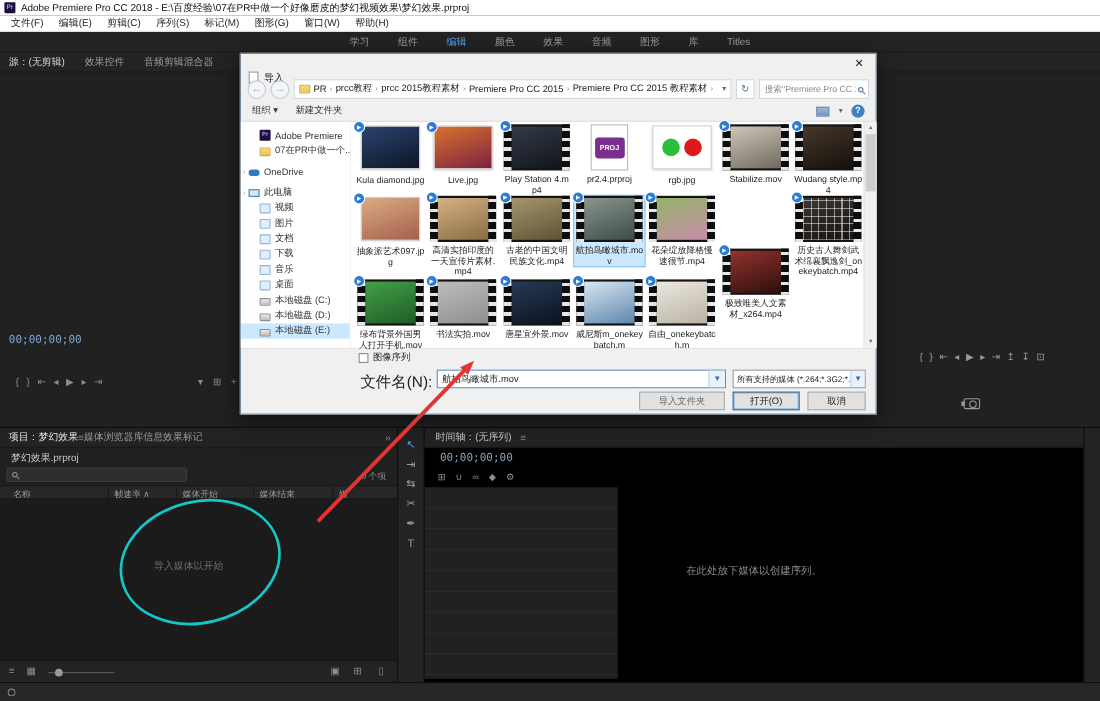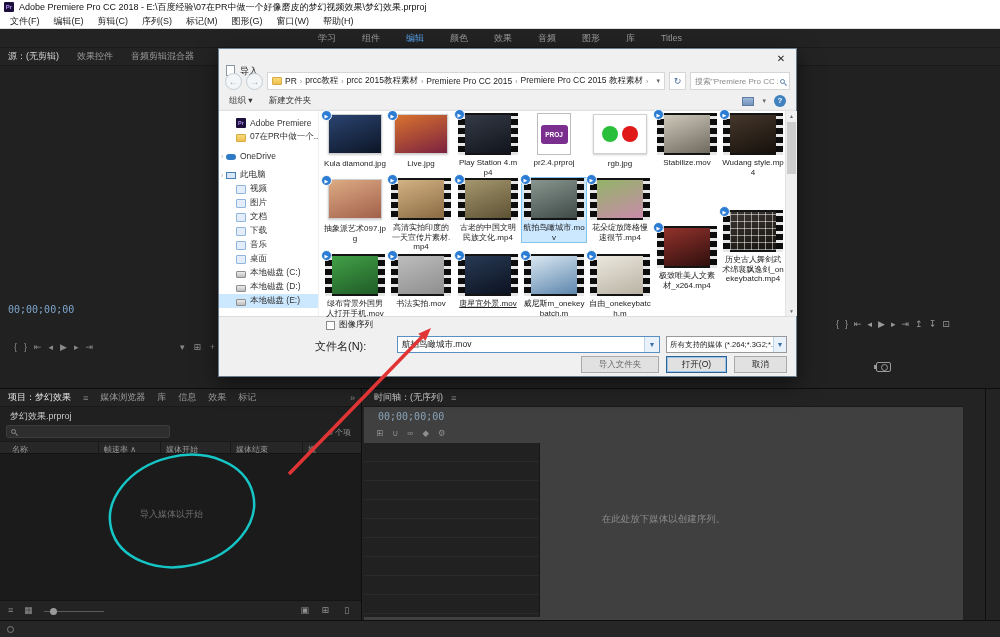--- a/index.html
+++ b/index.html
@@ -24,21 +24,21 @@
   .src-transport{position:absolute;left:14px;top:294px;display:flex;gap:7px;color:#8b8b8b;font-size:9px}
   .src-cluster{position:absolute;left:180px;top:294px;display:flex;gap:9px;color:#8b8b8b;font-size:9px}
   .prog-transport{position:absolute;left:836px;top:271px;display:flex;gap:6px;color:#9a9a9a;font-size:9px}
   .cam{position:absolute;left:876px;top:314px;width:15px;height:10px;border:1px solid #9a9a9a;border-radius:2px}
   .cam::after{content:"";position:absolute;left:4px;top:1px;width:5px;height:5px;border:1px solid #9a9a9a;border-radius:50%}
   .cam::before{content:"";position:absolute;left:-3px;top:2px;width:3px;height:4px;background:#9a9a9a}
 
   
   .lower{position:absolute;left:0;top:388px;width:100%;height:232px;border-top:1px solid #0e0e0e}
   .project{position:absolute;left:0;top:0;width:362px;height:100%;background:#202020;border-right:1px solid #0e0e0e}
-  .ptabs{height:18px;background:#232323;border-bottom:1px solid #191919;display:flex;align-items:center;gap:12px;padding:0 6px 0 8px;font-size:9px;color:#9a9a9a;white-space:nowrap;overflow:hidden}
+  .ptabs{height:18px;background:#232323;border-bottom:1px solid #191919;display:flex;align-items:center;gap:0;padding:0 6px 0 8px;font-size:9px;color:#9a9a9a;white-space:nowrap;overflow:hidden}
   .ptabs .active{color:#e3e3e3}
   .ptabs .pmenu{color:#8a8a8a}
   .ptabs .more{margin-left:auto;color:#8a8a8a}
   .projfile{position:absolute;left:10px;top:21px;font-size:9px;color:#c9c9c9}
   .psearch{position:absolute;left:6px;top:36px;width:164px;height:13px;background:#2e2e2e;border:1px solid #3c3c3c;border-radius:2px;display:flex;align-items:center;padding-left:4px}
   .mag{width:5px;height:5px;border:1px solid #8a8a8a;border-radius:50%;position:relative;flex:0 0 auto}
   .mag::after{content:"";position:absolute;right:-3px;bottom:-2px;width:3px;height:1px;background:#8a8a8a;transform:rotate(45deg)}
   .pcount{position:absolute;right:10px;top:38px;font-size:8px;color:#8a8a8a}
   .pcols{position:absolute;left:0;top:52px;width:100%;height:13px;background:#272727;border-top:1px solid #191919;border-bottom:1px solid #141414;font-size:8px;color:#9a9a9a}
   .pcols span.c{position:absolute;top:2px;white-space:nowrap}
@@ -46,21 +46,21 @@
   .pbody{position:absolute;left:0;top:65px;bottom:20px;width:100%;background:#1b1b1b}
   .pempty{position:absolute;left:140px;top:119px;font-size:9px;color:#6e6e6e}
   .pfoot{position:absolute;left:0;bottom:0;width:100%;height:20px;background:#232323;border-top:1px solid #141414}
   .pfoot .ic{position:absolute;top:4px;font-size:9px;color:#8f8f8f}
   .zoomline{position:absolute;left:44px;top:10px;width:60px;height:1px;background:#5a5a5a}
   .zoomknob{position:absolute;left:50px;top:7px;width:7px;height:7px;border-radius:50%;background:#9a9a9a}
 
   .tools{position:absolute;left:362px;top:0;width:24px;height:100%;background:#232323;border-right:1px solid #0e0e0e;display:flex;flex-direction:column;align-items:center;padding-top:10px;gap:7px;font-size:10px;color:#9a9a9a}
   .tools .active{color:#55a0e8}
 
-  .timeline{position:absolute;left:364px;top:0;width:599px;height:100%;background:#404040}
+  .timeline{position:absolute;left:386px;top:0;width:599px;height:100%;background:#000000}
   .ttabs{height:18px;background:#232323;border-bottom:1px solid #191919;display:flex;align-items:center;gap:8px;padding-left:10px;font-size:9px;color:#c9c9c9}
   .ttabs .pmenu{color:#8a8a8a}
   .ttc{position:absolute;left:14px;top:22px;font-family:"DejaVu Sans Mono",monospace;font-size:10px;color:#87a2b8}
   .ttog{position:absolute;left:12px;top:39px;display:flex;gap:9px;font-size:8.5px;color:#8f8f8f}
   .tracks{position:absolute;left:0;top:54px;bottom:3px;width:176px;background:repeating-linear-gradient(to bottom,#212121 0 18px,#2a2a2a 18px 19px);border-right:1px solid #171717}
   .tempty{position:absolute;left:0;right:0;top:124px;text-align:center;font-size:9.5px;color:#8a8a8a}
 
   .meters{position:absolute;left:985px;top:0;right:0;height:100%;background:#232323;border-left:1px solid #0e0e0e}
 
   .statusbar{position:absolute;left:0;top:620px;width:100%;height:17px;background:#262626;border-top:1px solid #0e0e0e}
@@ -116,21 +116,21 @@
   .dot{position:absolute;width:16px;height:16px;border-radius:50%;top:11px}
   .dot.g{left:8px;background:#2abf3a}
   .dot.r{left:28px;background:#e01818}
   .tlabel{margin-top:3px;font-size:8px;line-height:9.5px;color:#1c1c1c;word-break:break-all;padding:0 1px}
   .vscroll{position:absolute;left:566px;top:0;width:12px;height:100%;background:#f0f0f0;border-left:1px solid #e2e2e2}
   .vscroll .up,.vscroll .dn{position:absolute;left:0;width:100%;height:10px;font-size:5px;color:#606b76;text-align:center;line-height:10px}
   .vscroll .up{top:0}.vscroll .dn{bottom:0}
   .vscroll .sthumb{position:absolute;left:1px;top:11px;width:9px;height:52px;background:#cdcdcd}
   .cbrow{position:absolute;left:107px;top:270px;display:flex;align-items:center;gap:4px;font-size:8.5px;color:#222}
   .cbox{width:9px;height:9px;background:#fff;border:1px solid #8a8a8a}
-  .fnlabel{position:absolute;left:96px;top:290px;width:78px;text-align:left;font-size:11px}
+  .fnlabel{position:absolute;left:96px;top:290px;width:78px;text-align:right;font-size:14px}
   .fncombo{position:absolute;left:178px;top:287px;width:263px;height:17px;background:#fff;border:1px solid #5a8fc0;font-size:8.5px;display:flex;align-items:center;padding-left:4px}
   .combo-arrow{margin-left:auto;width:15px;height:100%;background:#e9f2fb;border-left:1px solid #bcd4ea;color:#3c6ea5;font-size:7px;display:flex;align-items:center;justify-content:center}
   .filter{position:absolute;left:447px;top:287px;width:121px;height:17px;background:#fff;border:1px solid #999;font-size:7.5px;display:flex;align-items:center;padding-left:3px;white-space:nowrap;overflow:hidden}
   .filter .combo-arrow{width:13px;flex:0 0 auto}
   .btn{position:absolute;top:307px;height:17px;background:#e1e1e1;border:1px solid #a9a9a9;font-size:8.5px;color:#222;text-align:center;line-height:15px}
   #btnImportFolder{left:362px;width:78px;color:#6a6a6a}
   #btnOpen{left:447px;width:61px;border-color:#2a6496;box-shadow:inset 0 0 0 1px #9fc3e7}
   #btnCancel{left:515px;width:53px}
 
   .ann{position:absolute;inset:0;z-index:60;pointer-events:none}
@@ -481,21 +481,21 @@
           </div>
           <div class="tile" style="left: 336px; top: 67px; margin-top: 48px;">
             <div class="thumbwrap">
               <div class="film">
                 <div class="screen" style="background-image: linear-gradient(160deg, rgb(147, 50, 44), rgb(46, 15, 13));"></div>
               </div>
               <span class="badge">▶</span>
             </div>
             <div class="tlabel">极致唯美人文素材_x264.mp4</div>
           </div>
-          <div class="tile" style="left: 402px; top: 67px; margin-top: 32px;">
+          <div class="tile" style="left: 402px; top: 67px;">
             <div class="thumbwrap">
               <div class="film">
                 <div class="screen grid" style="background-image: repeating-linear-gradient(90deg, rgba(255, 255, 255, 0.5) 0px, rgba(255, 255, 255, 0.5) 1px, transparent 1px, transparent 7px), repeating-linear-gradient(0deg, rgba(255, 255, 255, 0.5) 0px, rgba(255, 255, 255, 0.5) 1px, transparent 1px, transparent 7px), linear-gradient(160deg, rgb(60, 54, 49), rgb(22, 19, 16));"></div>
               </div>
               <span class="badge">▶</span>
             </div>
             <div class="tlabel">历史古人舞剑武术绵襄飘逸剑_onekeybatch.mp4</div>
           </div>
           <div class="tile" style="left: 70px; top: 143px;">
             <div class="thumbwrap">
@@ -508,21 +508,21 @@
           </div>
           <div class="tile" style="left: 4px; top: 143px;">
             <div class="thumbwrap">
               <div class="film">
                 <div class="screen" style="background-image: linear-gradient(160deg, rgb(66, 160, 71), rgb(31, 92, 39));"></div>
               </div>
               <span class="badge">▶</span>
             </div>
             <div class="tlabel">绿布背景外国男人打开手机.mov</div>
           </div>
-          <div class="tile" style="left: 137px; top: 143px; text-decoration: underline;">
+          <div class="tile" style="left: 137px; top: 143px;">
             <div class="thumbwrap">
               <div class="film">
                 <div class="screen" style="background-image: linear-gradient(160deg, rgb(40, 58, 85), rgb(12, 18, 32));"></div>
               </div>
               <span class="badge">▶</span>
             </div>
             <div class="tlabel">唐星宜外景.mov</div>
           </div>
           <div class="tile" style="left: 203px; top: 143px;">
             <div class="thumbwrap">

